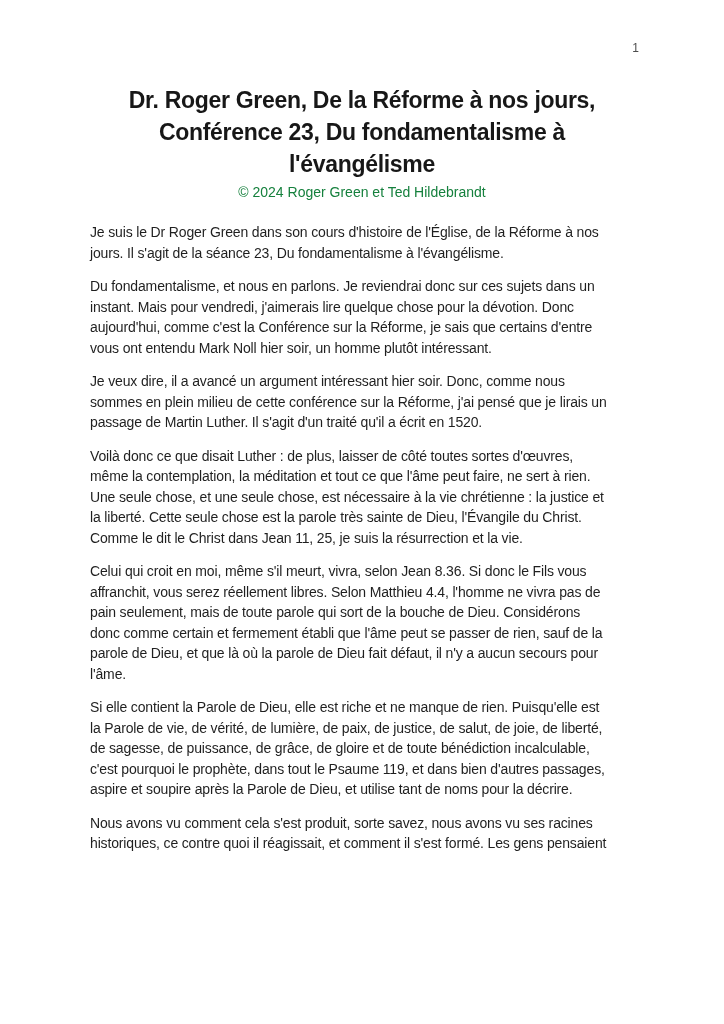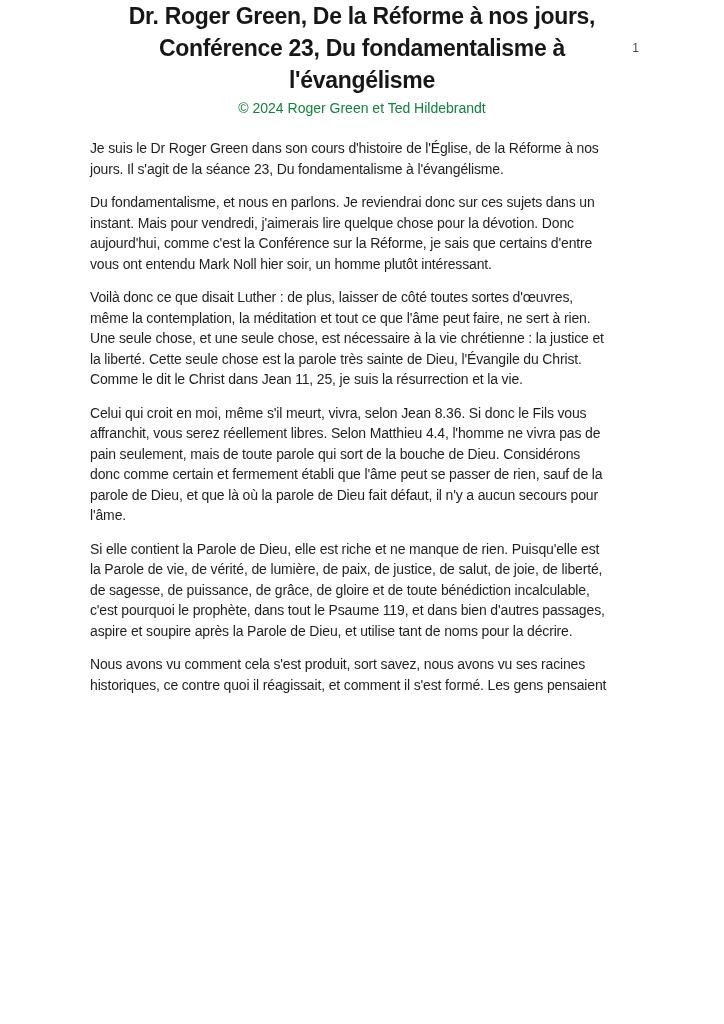--- a/index.html
+++ b/index.html
@@ -18,20 +18,21 @@
   }
   .page-number {
     position: absolute;
     top: 41px;
     right: 85px;
     font-size: 12px;
     line-height: 14px;
     color: #4d4d4d;
   }
   .title-block {
+    padding-top: 84px;
     text-align: center;
   }
   .doc-title {
     margin: 0;
     font-size: 23px;
     font-weight: bold;
     line-height: 32px;
     letter-spacing: -0.3px;
     white-space: pre-line;
     color: #171717;
@@ -70,33 +71,36 @@
     <div class="copyright">© 2024 Roger Green et Ted Hildebrandt</div>
   </div>
 
   <div class="content">
     <p>Je suis le Dr Roger Green dans son cours d'histoire de l'Église, de la Réforme à nos
 jours. Il s'agit de la séance 23, Du fondamentalisme à l'évangélisme.</p>
     <p>Du fondamentalisme, et nous en parlons. Je reviendrai donc sur ces sujets dans un
 instant. Mais pour vendredi, j'aimerais lire quelque chose pour la dévotion. Donc
 aujourd'hui, comme c'est la Conférence sur la Réforme, je sais que certains d'entre
 vous ont entendu Mark Noll hier soir, un homme plutôt intéressant.</p>
+    <p>Je veux dire, il a avancé un argument intéressant hier soir. Donc, comme nous
+sommes en plein milieu de cette conférence sur la Réforme, j'ai pensé que je lirais un
+passage de Martin Luther. Il s'agit d'un traité qu'il a écrit en 1520.</p>
     <p>Voilà donc ce que disait Luther : de plus, laisser de côté toutes sortes d'œuvres,
 même la contemplation, la méditation et tout ce que l'âme peut faire, ne sert à rien.
 Une seule chose, et une seule chose, est nécessaire à la vie chrétienne : la justice et
 la liberté. Cette seule chose est la parole très sainte de Dieu, l'Évangile du Christ.
 Comme le dit le Christ dans Jean 11, 25, je suis la résurrection et la vie.</p>
     <p>Celui qui croit en moi, même s'il meurt, vivra, selon Jean 8.36. Si donc le Fils vous
 affranchit, vous serez réellement libres. Selon Matthieu 4.4, l'homme ne vivra pas de
 pain seulement, mais de toute parole qui sort de la bouche de Dieu. Considérons
 donc comme certain et fermement établi que l'âme peut se passer de rien, sauf de la
 parole de Dieu, et que là où la parole de Dieu fait défaut, il n'y a aucun secours pour
 l'âme.</p>
     <p>Si elle contient la Parole de Dieu, elle est riche et ne manque de rien. Puisqu'elle est
 la Parole de vie, de vérité, de lumière, de paix, de justice, de salut, de joie, de liberté,
 de sagesse, de puissance, de grâce, de gloire et de toute bénédiction incalculable,
 c'est pourquoi le prophète, dans tout le Psaume 119, et dans bien d'autres passages,
 aspire et soupire après la Parole de Dieu, et utilise tant de noms pour la décrire.</p>
-    <p>Nous avons vu comment cela s'est produit, sort savez, nous avons vu ses racines
+    <p>Nous avons vu comment cela s'est produit, sorte savez, nous avons vu ses racines
 historiques, ce contre quoi il réagissait, et comment il s'est formé. Les gens pensaient</p>
   </div>
 
 </div>
 
 </body></html>

